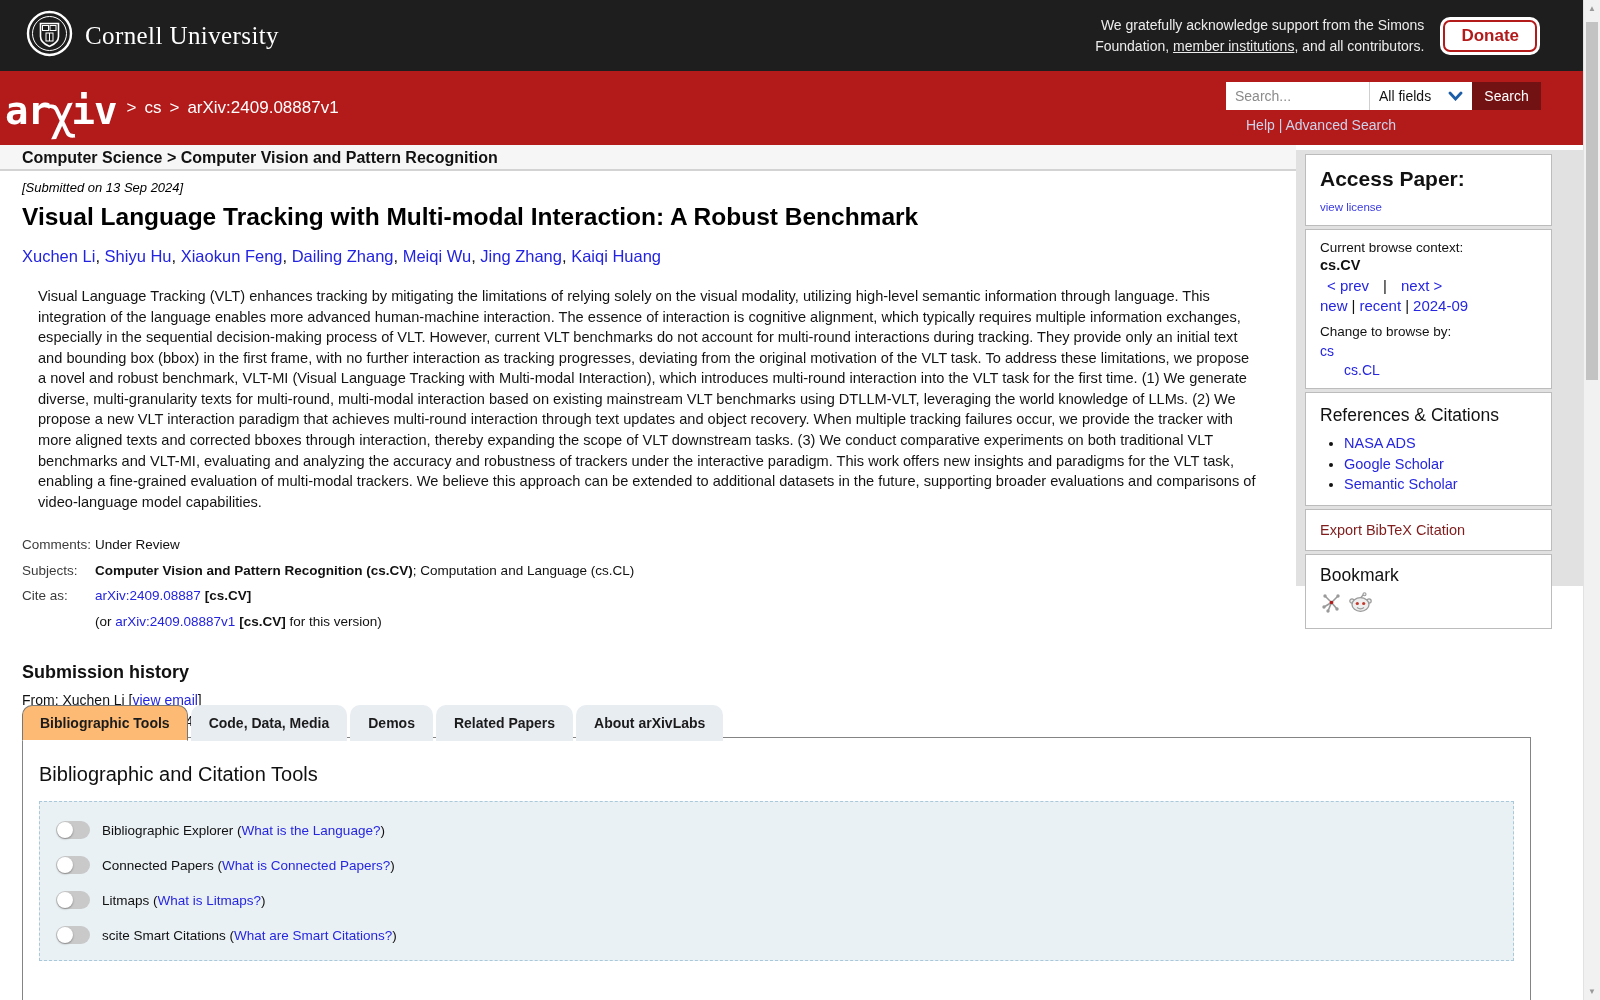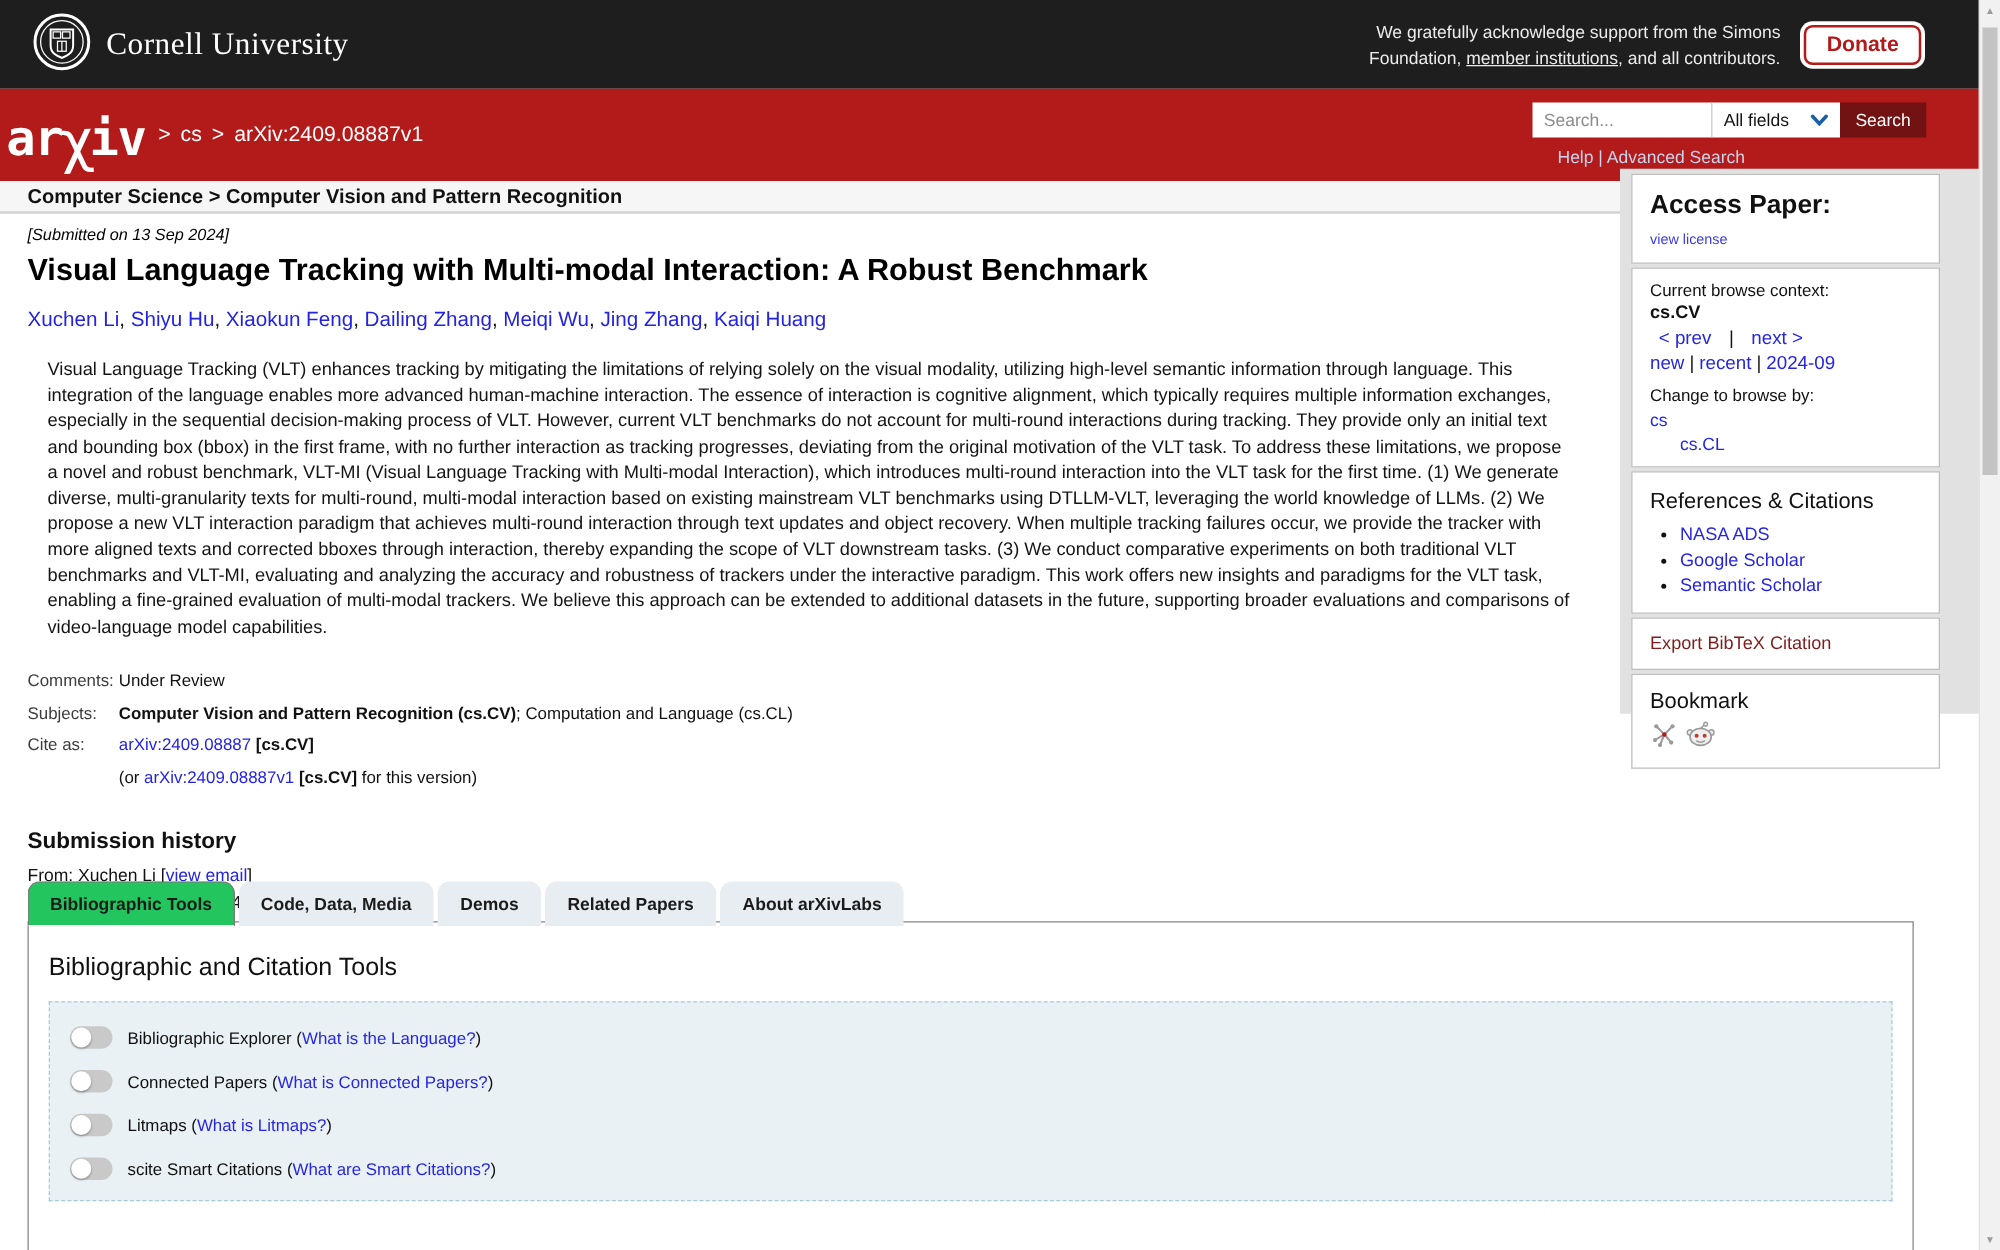--- a/index.html
+++ b/index.html
@@ -61,21 +61,21 @@
   .meta-table a{color:#2323e0;}
   .info-icon{display:inline-block;width:15px;height:15px;border-radius:50%;background:#101010;
              color:#fff;font-size:10.5px;font-weight:bold;font-family:"Liberation Serif",serif;
              text-align:center;line-height:15px;margin-left:7px;vertical-align:-2px;cursor:pointer;}
   .subhist-heading{font-size:18px;font-weight:bold;margin-top:25px;}
   .subhist-line{font-size:14px;margin-top:9px;}
   .subhist-line a{color:#2323e0;}
   .subhist-v1{font-size:14px;margin-top:5px;}
 
   
-  .side-col{position:absolute;top:135px;left:1296px;width:288px;height:436px;background:#e1e1e1;}
+  .side-col{position:absolute;top:150px;left:1296px;width:288px;height:436px;background:#e1e1e1;}
   .side-box{background:#fff;border:1px solid #bcbcbc;margin:0 32px 3px 9px;padding:10px 14px;box-sizing:border-box;width:247px;}
   .side-box:first-child{margin-top:4px;}
   .access-heading{font-size:21px;font-weight:bold;margin:2px 0 6px;}
   .side-links{margin:0;padding:0 0 0 24px;}
   .side-links li{font-size:16.5px;line-height:1.32;margin-bottom:2px;}
   .side-links.small li{font-size:14.5px;line-height:1.42;margin-bottom:0;}
   .side-links a{color:#2626e0;}
   .view-license{font-size:11.5px;color:#3a3ae0;display:inline-block;margin-top:4px;}
   .ctx-label{font-size:13.5px;color:#111;}
   .ctx-current{font-size:14.5px;font-weight:bold;margin-top:2px;}
@@ -92,21 +92,21 @@
   .browse-cscl a{color:#2626e0;}
   .refs-heading{font-size:17.5px;margin:2px 0 7px;}
   .export-link{font-size:14.5px;font-weight:normal;color:#7f1d1d;display:inline-block;margin:2px 0;}
   .bookmark-heading{font-size:17.5px;margin:0 0 6px;}
   .bookmark-icons{display:flex;gap:5px;align-items:center;}
 
   
   .labs-tabs{position:absolute;top:705px;left:22px;display:flex;gap:3px;z-index:3;}
   .tab{font-size:14px;font-weight:bold;padding:9px 17px;border-radius:10px 10px 0 0;
        background:#e8edf2;color:#1b1b1b;cursor:pointer;border:1px solid transparent;border-bottom:none;}
-  .tab.active{background:#22c55e;border:1px solid #777;border-bottom:1px solid #fff;position:relative;top:0;}
+  .tab.active{background:#fdba74;border:1px solid #777;border-bottom:1px solid #fff;position:relative;top:0;}
   .labs-panel{position:absolute;top:737px;left:22px;width:1509px;height:300px;
               border:1px solid #848484;background:#fff;box-sizing:border-box;z-index:2;}
   .panel-heading{font-size:20px;font-weight:400;margin:25px 0 0 16px;color:#101010;}
   .toggle-panel{margin:15px 16px 0;background:#eaf1f5;border:1px dashed #a9c9db;
                 padding:2px 0 16px;}
   .toggle-row{display:flex;align-items:center;margin:17px 0 0 16px;}
   .switch{width:34px;height:18px;border-radius:10px;background:#c9c9c9;position:relative;
           display:inline-block;cursor:pointer;flex:none;}
   .knob{position:absolute;left:1px;top:1px;width:16px;height:16px;border-radius:50%;
         background:#fff;box-shadow:0 1px 2px rgba(0,0,0,.35);}

